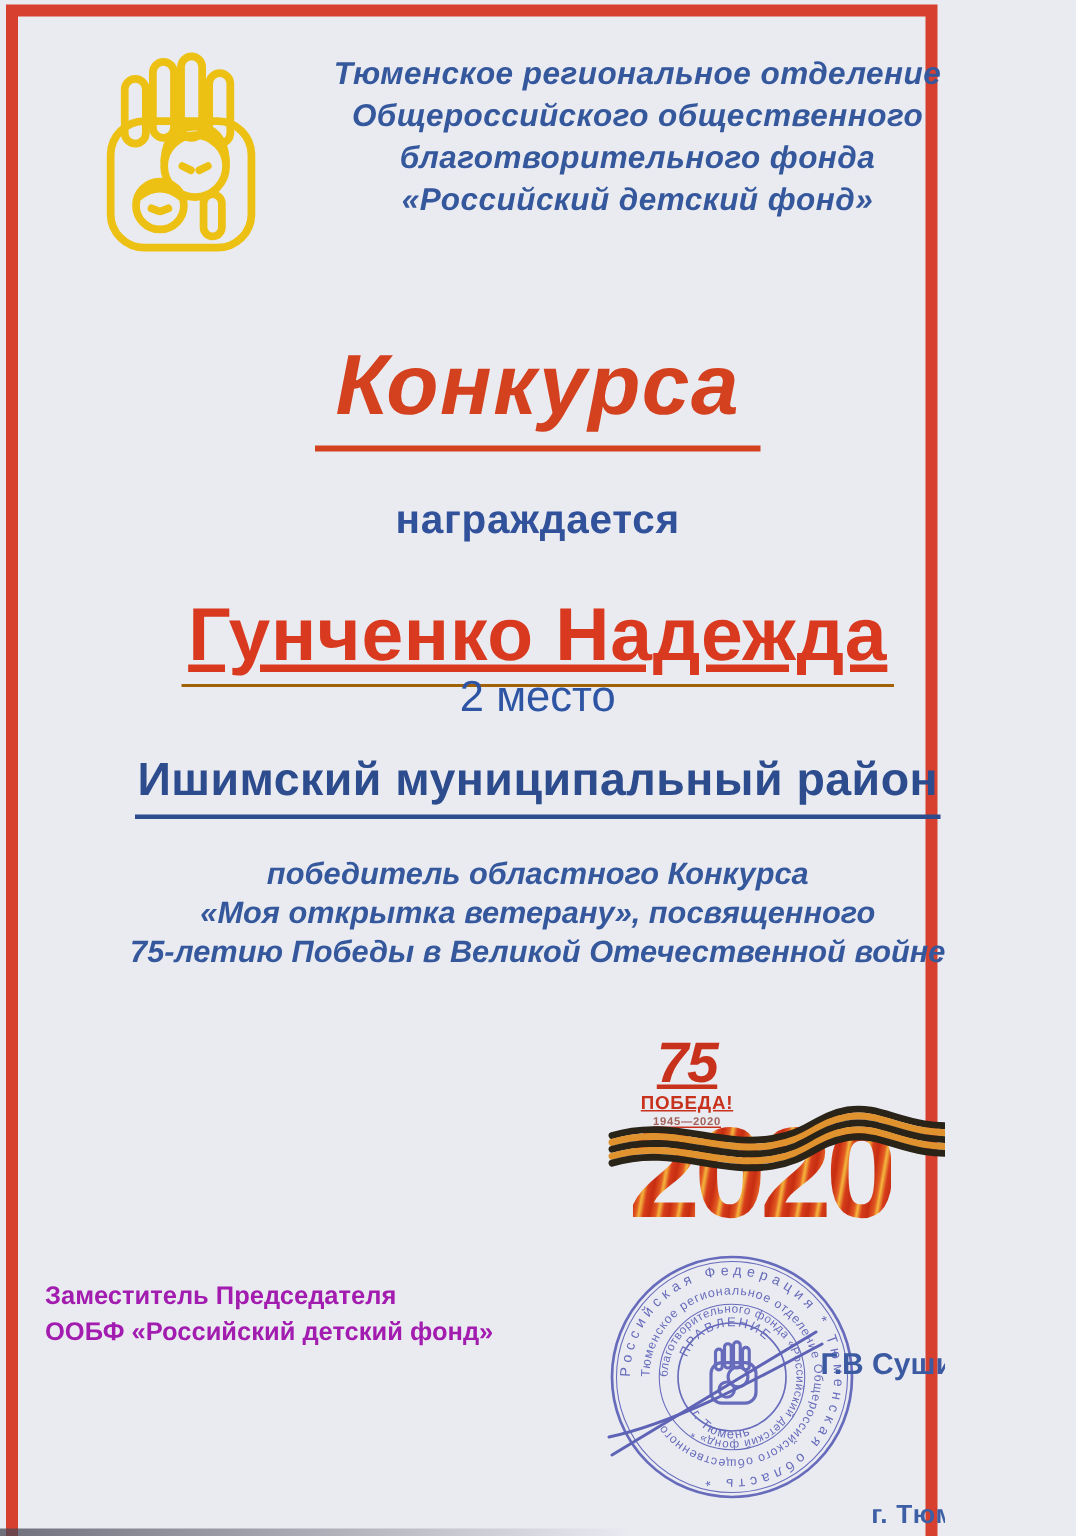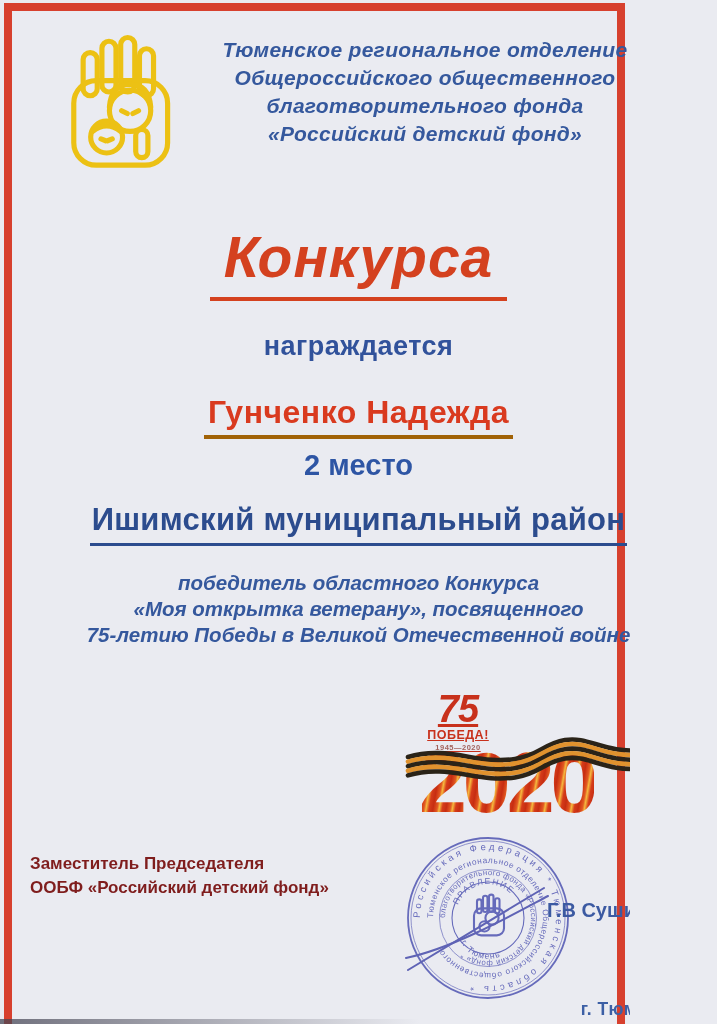--- a/index.html
+++ b/index.html
@@ -41,26 +41,26 @@
   }
 
   .awarded{
     position:absolute;left:0;top:331px;width:717px;text-align:center;
     color:#31529b;font-weight:bold;font-size:27px;letter-spacing:.5px;
   }
   .recipient{
     position:absolute;left:0;top:394px;width:717px;text-align:center;
   }
   .recipient span{
-    display:inline-block;color:#d93a1f;font-weight:bold;font-size:32px;
-    border-bottom:4px solid #a16207;padding:0 4px 4px;letter-spacing:.5px;
+    display:inline-block;color:#d93a1f;font-weight:bold;font-size:50px;
+    border-bottom:2px solid #a16207;padding:0 4px 4px;letter-spacing:.5px;text-decoration:underline;
   }
   .place{
     position:absolute;left:0;top:449px;width:717px;text-align:center;
-    color:#2e55a4;font-weight:bold;font-size:29px;
+    color:#2e55a4;font-weight:normal;font-size:29px;
   }
   .district{
     position:absolute;left:0;top:502px;width:717px;text-align:center;
   }
   .district span{
     display:inline-block;color:#2c4c8e;font-weight:bold;font-size:31px;
     border-bottom:3px solid #2c4c8e;padding:0 2px 5px;letter-spacing:.3px;
   }
   .reason{
     position:absolute;left:0;top:570px;width:717px;text-align:center;
@@ -80,21 +80,21 @@
     -webkit-background-clip:text;background-clip:text;color:transparent;
     position:absolute;
   }
   .y1945{font-size:84px;left:88px;top:-6px;}
   .y2020{font-size:86px;left:16px;top:56px;}
   .ribbon{position:absolute;left:0;top:44px;width:302px;height:70px;}
 
   
   .position-block{
     position:absolute;left:30px;top:852px;width:360px;
-    color:#7f1d1d;font-weight:bold;font-size:17px;line-height:24px;
+    color:#a21caf;font-weight:bold;font-size:17px;line-height:24px;
   }
   .stamp{position:absolute;left:400px;top:830px;width:176px;height:176px;opacity:.85;}
   .stamp text{font-family:"Liberation Sans",sans-serif;fill:#5055b2;}
   .signatory{
     position:absolute;left:547px;top:899px;width:160px;
     color:#3c5aa2;font-weight:bold;font-size:20px;
   }
   .footer{
     position:absolute;left:0;top:999px;width:717px;text-align:right;
     color:#3c5fa5;font-weight:bold;font-size:17.5px;letter-spacing:.5px;

